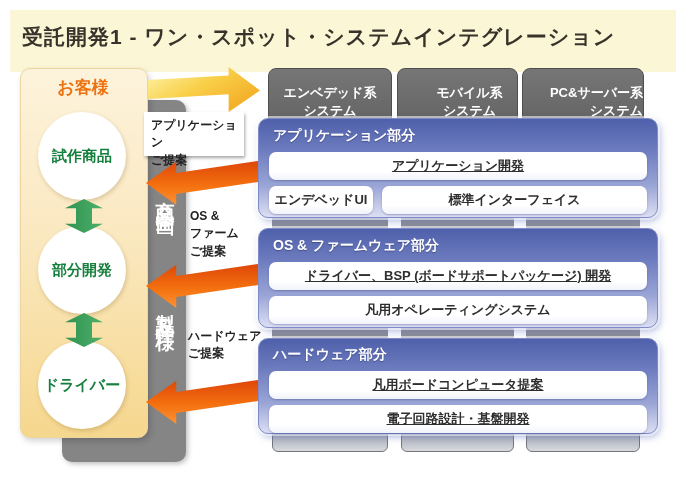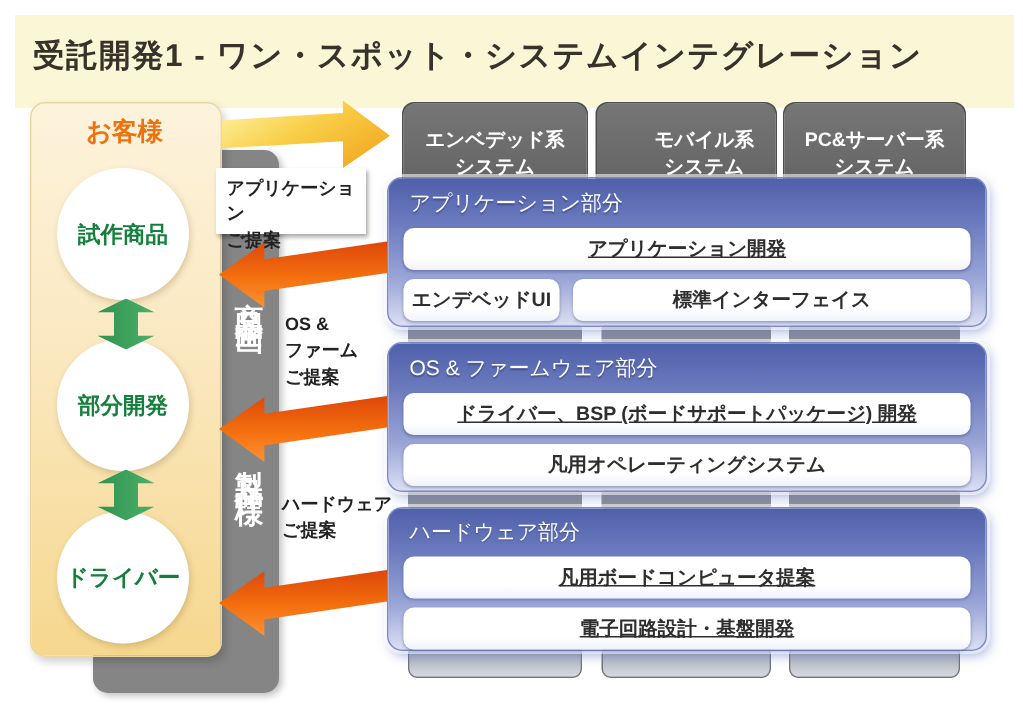--- a/index.html
+++ b/index.html
@@ -72,39 +72,39 @@
   .o1{top:160px;} .o2{top:263px;} .o3{top:379px;}
 
   
   .sys-header{
     top:68px;height:68px;border-radius:8px;
     background:linear-gradient(180deg,#767676,#606060);
     border:1px solid #4e4e4e;box-sizing:border-box;
     color:#fff;font-size:13px;font-weight:bold;text-align:center;
     display:flex;flex-direction:column;justify-content:center;line-height:1.35;
   }
-  .sh1{left:268px;width:124px;} .sh2{left:397px;width:121px;padding-left:24px;} .sh3{left:522px;width:122px;}
+  .sh1{left:268px;width:124px;} .sh2{left:397px;width:121px;padding-left:24px;} .sh3{left:522px;width:122px;align-items:flex-end;}
   .strip{height:12px;background:#8e9097;border-radius:2px;}
   .st-a{top:217px;} .st-b{top:327px;}
   .col1{left:272px;width:116px;} .col2{left:401px;width:113px;} .col3{left:526px;width:114px;}
   .stub{
     top:430px;height:22px;border-radius:6px;border:1px solid #74767c;box-sizing:border-box;
     background:linear-gradient(180deg,#9fa3ad,#d7d9df);
   }
 
   
   .layer{
     left:258px;width:400px;border-radius:10px;box-sizing:border-box;
     background:linear-gradient(180deg,#4f60ab 0%,#6b7abd 30%,#9aa5d6 68%,#dcdff3 100%);
     border:1px solid #7f8bc9;
     box-shadow:0 0 0 2px rgba(255,255,255,.55),2px 3px 7px rgba(90,110,190,.5);
     padding:7px 10px;
   }
   .ly1{top:118px;height:100px;} .ly2{top:228px;height:100px;} .ly3{top:338px;height:96px;padding-top:6px;}
-  .layer-title{color:#fff;font-size:14px;font-weight:normal;margin:1px 0 7px 4px;text-shadow:0 1px 1px rgba(0,0,40,.3);}
+  .layer-title{color:#fff;font-size:14px;font-weight:bold;margin:1px 0 7px 4px;text-shadow:0 1px 1px rgba(0,0,40,.3);}
   .bar{
     height:28px;border-radius:7px;
     background:linear-gradient(180deg,#ffffff 70%,#f0f3fb);
     box-shadow:0 1px 2px rgba(40,50,110,.35);
     display:flex;align-items:center;justify-content:center;
     font-size:13px;font-weight:bold;color:#2e2e2e;
   }
   .bar-row{display:flex;gap:9px;margin-top:6px;}
   .bar-left{width:104px;flex:none;}
   .bar-right{flex:1;}

